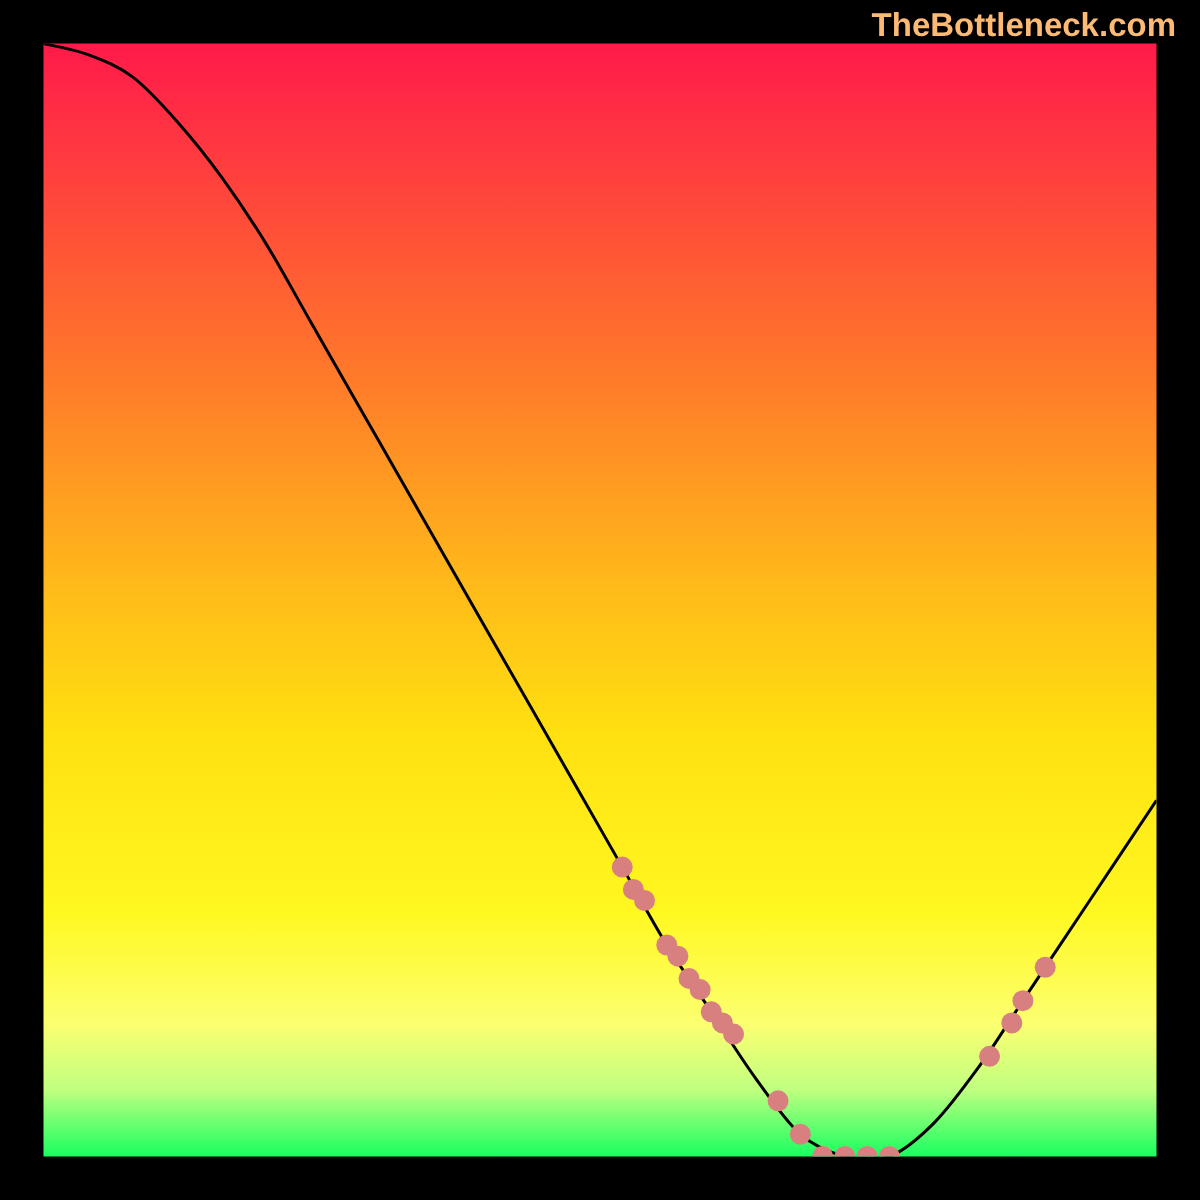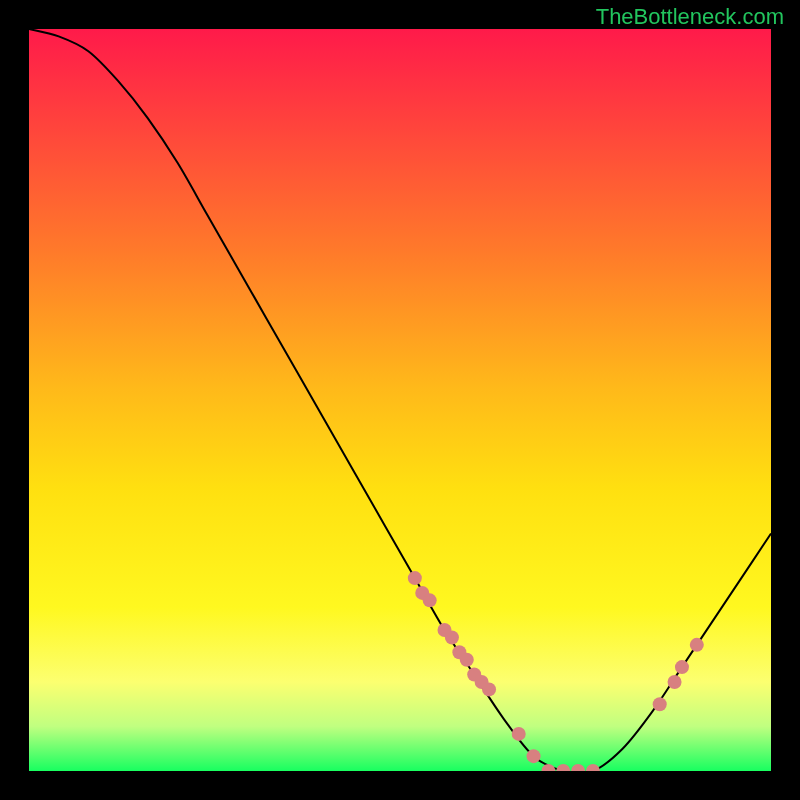--- a/index.html
+++ b/index.html
@@ -8,23 +8,23 @@
     height: 800px;
     background: #000;
     position: relative;
     font-family: Arial, sans-serif;
     overflow: hidden;
   }
   .watermark {
     position: absolute;
     top: 4px;
     right: 16px;
-    color: #22c55e;
+    color: #fdba74;
     font-size: 22px;
-    font-weight: normal;
+    font-weight: bold;
     z-index: 10;
   }
   .plot {
     position: absolute;
     left: 29px;
     top: 29px;
     width: 742px;
     height: 742px;
   }
   .gradient-bg {

